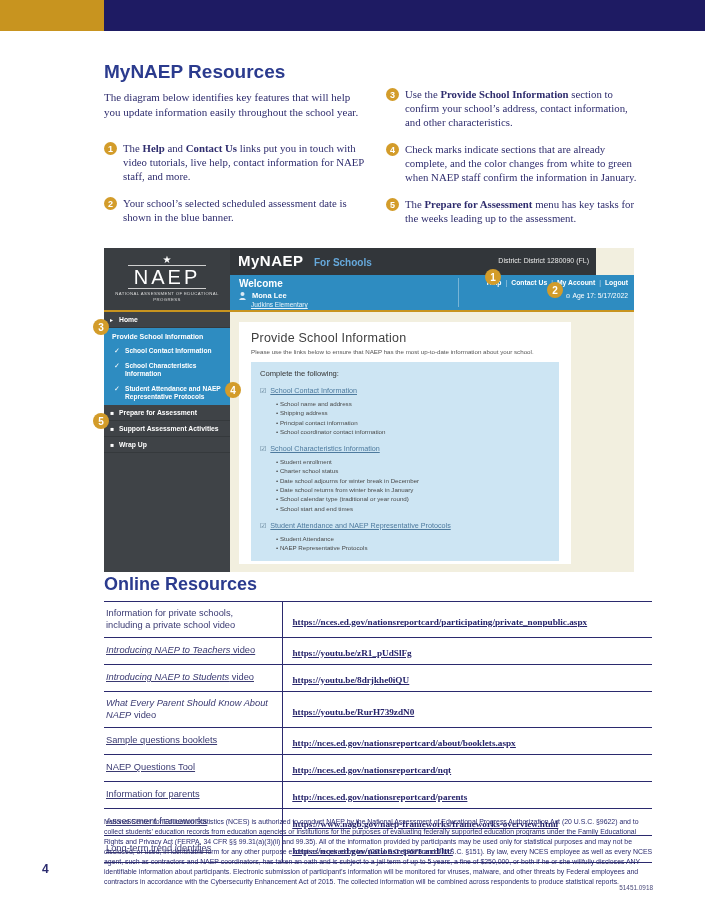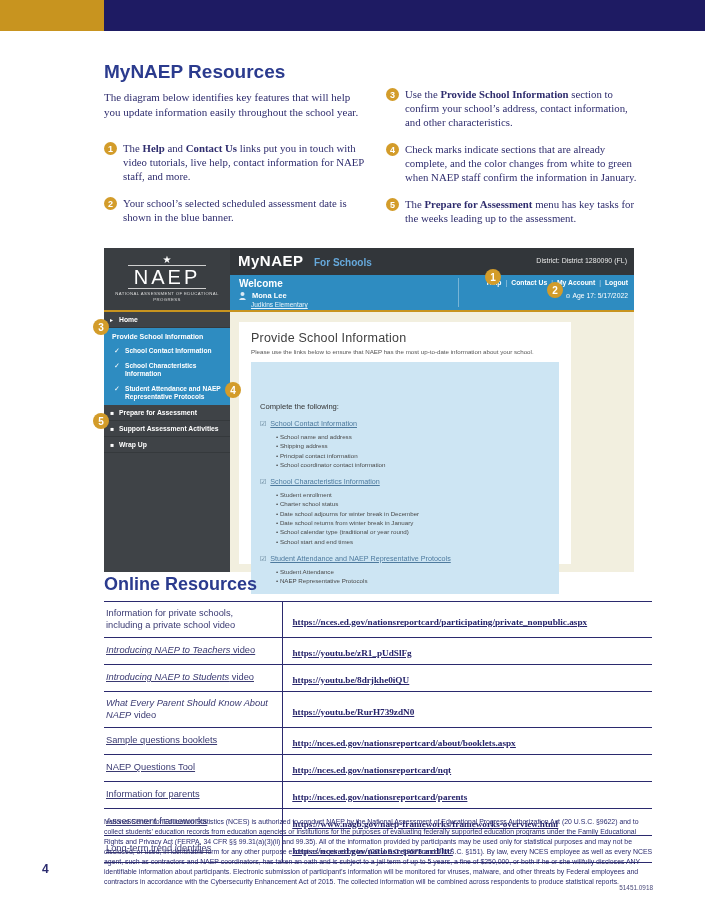--- a/index.html
+++ b/index.html
@@ -26,21 +26,21 @@
   .step { display:flex; gap:6px; margin-bottom:13px; }
   .step p { font-size:10.8px; line-height:1.3; }
   .badge { flex:none; width:13px; height:13px; margin-top:1px; border-radius:50%;
            background:#d39c2a; color:#fff; font-family:"Liberation Sans", sans-serif;
            font-size:9px; font-weight:bold; display:flex; align-items:center; justify-content:center; }
   .b { font-weight:bold; }
 
   
   .ss { position:absolute; left:104px; top:248px; width:530px; height:324px; background:#f2efdf;
         font-family:"Liberation Sans", sans-serif; }
-  .ss-header { position:absolute; left:0; top:0; width:530px; height:27px; background:#32363a; }
+  .ss-header { position:absolute; left:0; top:0; width:492px; height:27px; background:#32363a; }
   .ss-brand { position:absolute; left:134px; top:4px; color:#fff; font-size:15px; font-weight:bold; letter-spacing:.5px; }
   .ss-brand-sub { position:absolute; left:210px; top:9px; color:#66a9dc; font-size:10px; font-weight:bold; }
   .ss-district { position:absolute; right:7px; top:9px; color:#e8e8e8; font-size:7px; }
   .ss-logo { position:absolute; left:0; top:0; width:126px; height:62px; background:#3a3e42; z-index:2;
              display:flex; flex-direction:column; align-items:center; justify-content:center; color:#fff; }
   .ss-logo .star { font-family:"DejaVu Sans", sans-serif; font-size:10px; line-height:1; }
   .ss-logo .naep { font-size:20px; letter-spacing:3px; line-height:1.1; border-top:1px solid #cfcfcf;
                    border-bottom:1px solid #cfcfcf; padding:0 6px; }
   .ss-logo .sub { font-size:4.3px; letter-spacing:.4px; text-align:center; line-height:1.5; margin-top:2px; color:#ddd; }
   .ss-banner { position:absolute; left:126px; top:27px; width:404px; height:35px; background:#2e8cc1; color:#fff; }
@@ -58,21 +58,21 @@
   .ss-side-item .mk { position:absolute; left:6px; top:4px; font-family:"DejaVu Sans", sans-serif; font-size:6px; }
   .ss-side-blue { background:#2e8cc1; }
   .ss-side-blue .hd { padding:5px 4px 4px 8px; font-size:7px; font-weight:bold; }
   .ss-check-item { position:relative; padding:3px 4px 3px 21px; font-size:6.6px; font-weight:bold; line-height:1.3; }
   .ss-check-item .ck { position:absolute; left:10px; top:3px; font-family:"DejaVu Sans", sans-serif; font-size:7px; }
   .ss-content { position:absolute; left:126px; top:64px; width:404px; height:260px; background:#f2efdf; }
   .ss-card { position:absolute; left:9px; top:10px; width:332px; height:242px; background:#fff; padding:9px 12px; }
   .ss-card h2 { font-size:12.5px; font-weight:normal; color:#3f3f3f; letter-spacing:.2px; }
   .ss-card .sub { font-size:6.2px; color:#555; margin-top:3px; }
   .ss-bluebox { background:#cde5f3; margin-top:7px; padding:7px 9px 8px 9px; }
-  .ss-bluebox .bt { font-size:7.6px; color:#333;margin-top:33px; }
+  .ss-bluebox .bt { font-size:7.6px; color:#333; }
   .ss-sec { margin-top:8px; }
   .ss-sec .linkrow { display:flex; gap:4px; align-items:baseline; }
   .ss-sec .cb { font-family:"DejaVu Sans", sans-serif; font-size:7px; color:#5a7a90; }
   .ss-sec a { font-size:7.2px; color:#4d7a9e; text-decoration:underline; }
   .ss-sec ul { margin:4px 0 0 16px; list-style:none; }
   .ss-sec li { font-size:6.2px; color:#4a4a4a; line-height:1.5; }
   .ss-sec li::before { content:"•  "; }
 
   
   .callout { position:absolute; width:16px; height:16px; border-radius:50%; background:#d39c2a;

